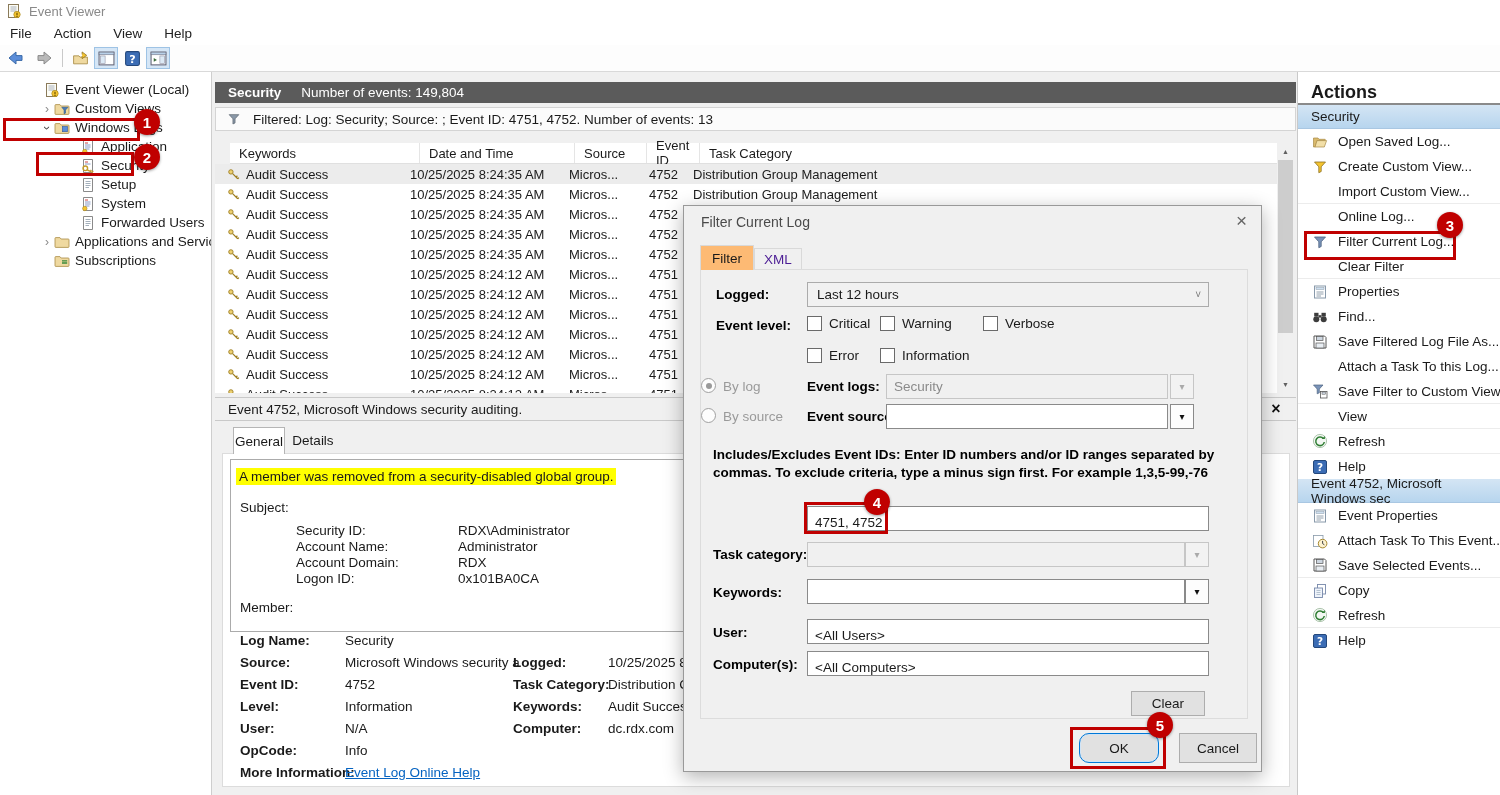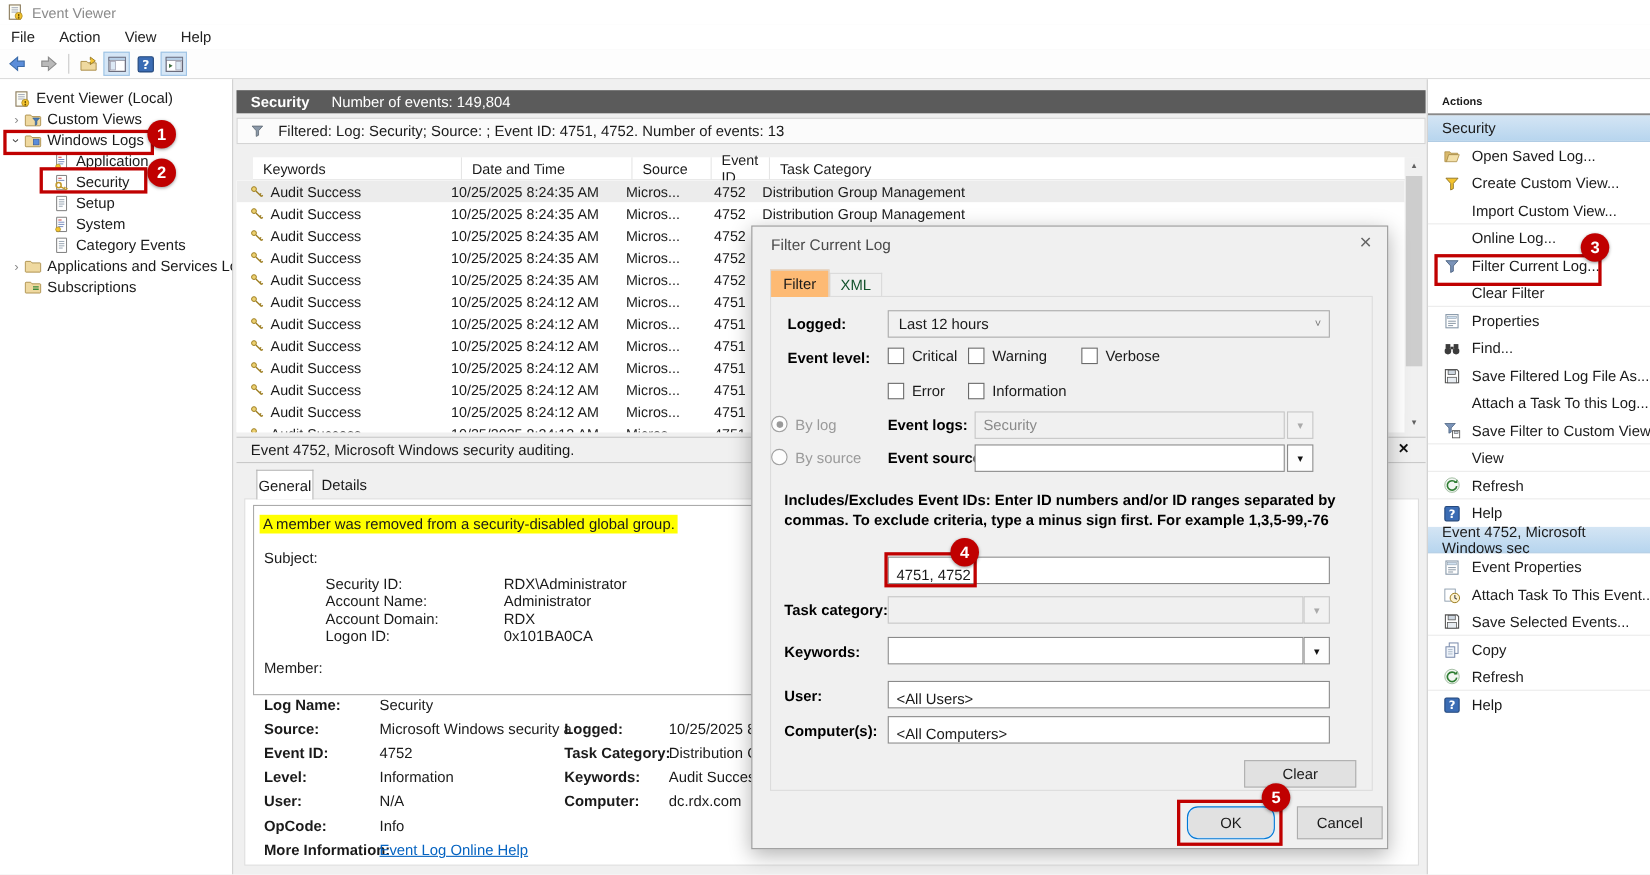--- a/index.html
+++ b/index.html
@@ -11,21 +11,21 @@
   .titlebar .t { color:#8a8a8a; margin-left:7px; font-size:13px; }
   .menubar { position:absolute; left:0; top:22px; width:1500px; height:23px; background:#fff; display:flex; align-items:center; padding-left:10px; }
   .menu-item { margin-right:22px; font-size:13.5px; color:#222; cursor:default; }
   .toolbar { position:absolute; left:0; top:45px; width:1500px; height:27px; background:#fdfdfd; border-bottom:1px solid #d9d9d9; display:flex; align-items:center; padding-left:5px; }
   .tb-btn { width:24px; height:22px; display:flex; align-items:center; justify-content:center; margin-right:2px; }
   .tb-btn.toggled { background:#d5e6f6; border:1px solid #9ec3e5; }
   .tb-sep { width:1px; height:18px; background:#c9c9c9; margin:0 5px; }
   .ic { display:inline-flex; } .ic svg { display:block; }
 
   
-  #tree { position:absolute; left:0; top:72px; width:212px; height:723px; background:#fff; border-right:1px solid #cecece; padding-top:8px; overflow:hidden; }
+  #tree { position:absolute; left:0; top:72px; width:212px; height:723px; background:#fff; border-right:1px solid #cecece; padding-top:8px; overflow:hidden;padding-left:32px; }
   .tree-row { display:flex; align-items:center; height:19px; font-size:13.5px; white-space:nowrap; }
   .tree-row .exp { width:14px; font-size:12px; color:#8a8a8a; display:inline-block; text-align:center; flex:none; }
   .tree-row .exp.open { transform:rotate(90deg); color:#444; }
   .tree-row .ic { width:17px; height:16px; margin-right:4px; flex:none; }
   .tree-row .ic svg { width:16px; height:16px; }
 
   
   .darkbar { position:absolute; left:215px; top:82px; width:1081px; height:21px; background:#5b5b5b; color:#fff; display:flex; align-items:center; }
   .darkbar .b { font-weight:bold; margin-left:13px; font-size:13.5px; }
   .darkbar .c { margin-left:20px; font-size:13.5px; }
@@ -65,35 +65,35 @@
   .subrow .v { position:absolute; left:458px; white-space:nowrap; }
   .frow { position:absolute; font-size:13.5px; white-space:nowrap; }
   .frow .k { font-weight:bold; position:absolute; left:240px; width:103px; font-weight:600; }
   .frow .v { position:absolute; left:345px; }
   .frow.r .k { left:513px; width:92px; }
   .frow.r .v { left:608px; }
   .link { color:#0563C1; text-decoration:underline; }
 
   
   #actions { position:absolute; left:1297px; top:72px; width:203px; height:723px; background:#fff; border-left:1px solid #c9c9c9; overflow:hidden; }
-  .act-title { margin-top:10px; height:23px; padding-left:13px; font-weight:bold; font-size:10px; display:flex; align-items:center; border-bottom:2px solid #8a8a8a; }
+  .act-title { margin-top:10px; height:23px; padding-left:13px; font-weight:bold; font-size:18px; display:flex; align-items:center; border-bottom:2px solid #8a8a8a; }
   .act-sec { height:24px; background:linear-gradient(#d4e5f4,#b7d5ee); display:flex; align-items:center; padding-left:13px; font-size:13.5px; border-bottom:1px solid #a9c7e2; }
   .act-item { height:25px; display:flex; align-items:center; padding-left:14px; font-size:13.5px; white-space:nowrap; }
   .act-item.sep { border-bottom:1px solid #ececec; }
   .act-item .ic { width:16px; height:16px; margin-right:10px; flex:none; }
   .act-item .ic svg { width:16px; height:16px; }
   .act-item .noic { width:26px; flex:none; }
 
   
   #dialog { position:absolute; left:683px; top:205px; width:579px; height:567px; background:#f0f0f0; border:1px solid #999; box-shadow:0 5px 18px rgba(0,0,0,.30); z-index:50; font-size:13.5px; }
   .dlg-title { position:absolute; left:17px; top:8px; color:#4a4a4a; font-size:14px; }
   .dlg-x { position:absolute; right:14px; top:4px; font-size:19px; color:#666; }
   .dlg-tab { position:absolute; display:flex; align-items:center; justify-content:center; font-size:13.5px; }
   .dlg-tab.active { left:16px; top:39px; width:54px; height:25px; background:#fdba74; border:1px solid #d9d9d9; border-bottom:none; z-index:2; }
-  .dlg-tab.inactive { left:70px; top:42px; width:48px; height:22px; background:#f0f0f0; border:1px solid #d9d9d9; border-bottom:none; color:#14532d; }
+  .dlg-tab.inactive { left:70px; top:42px; width:48px; height:22px; background:#f0f0f0; border:1px solid #d9d9d9; border-bottom:none; color:#4c1d95; }
   .dlg-page { position:absolute; left:16px; top:63px; width:548px; height:450px; border:1px solid #dcdcdc; }
   .flabel { position:absolute; font-weight:600; color:#000; }
   .flabel.dis { color:#9a9a9a; font-weight:400; }
   .combo { position:absolute; border:1px solid #ababab; background:#f1f1f1; display:flex; align-items:center; padding-left:9px; }
   .combo .arr { position:absolute; right:7px; color:#777; font-size:10px; }
   .input { position:absolute; border:1px solid #8a8a8a; background:#fff; display:flex; align-items:flex-end; padding-left:7px; }
   .dd-main { position:absolute; border:1px solid #8a8a8a; background:#fff; display:flex; align-items:center; padding-left:7px; }
   .dd-main.dis { background:#f0f0f0; border-color:#c6c6c6; color:#8a8a8a; }
   .dd-btn { position:absolute; width:24px; border:1px solid #8a8a8a; background:#fdfdfd; display:flex; align-items:center; justify-content:center; font-size:10px; color:#111; }
   .dd-btn.dis { border-color:#c6c6c6; background:#f2f2f2; color:#aaa; }
@@ -263,21 +263,21 @@
         </span>
         <span>System</span>
       </div>
       <div class="tree-row" style="padding-left:48px">
         <span class="ic">
           <svg width="16" height="16" viewBox="0 0 16 16">
             <path d="M3.5 1.5h9v13h-9z" fill="#fff" stroke="#7d7d7d" stroke-width=".9"></path>
             <path d="M5.5 4.5h5M5.5 6.5h5M5.5 8.5h5M5.5 10.5h3.5" stroke="#9aa7b4" stroke-width=".9"></path>
           </svg>
         </span>
-        <span>Category Events</span>
+        <span>Forwarded Users</span>
       </div>
       <div class="tree-row" style="padding-left:8px">
         <span class="exp ">›</span>
         <span class="ic">
           <svg width="16" height="16" viewBox="0 0 16 16">
             <path d="M1 4.3c0-.4.3-.7.7-.7h4.2l1.2 1.4h7.2c.4 0 .7.3.7.7v7c0 .4-.3.7-.7.7H1.7a.7.7 0 0 1-.7-.7z" fill="#EFD9A0" stroke="#A98B45" stroke-width=".8"></path>
           </svg>
         </span>
         <span>Applications and Services Log</span>
       </div>
@@ -819,21 +819,21 @@
     <span class="flabel" style="left:29px;top:419px;">User:</span>
     <div class="input" style="left:123px;top:413px;width:402px;height:25px;">
       <span>&lt;All Users&gt;</span>
     </div>
 
     <span class="flabel" style="left:29px;top:451px;">Computer(s):</span>
     <div class="input" style="left:123px;top:445px;width:402px;height:25px;">
       <span>&lt;All Computers&gt;</span>
     </div>
 
-    <div class="btn" style="left:447px;top:485px;width:102px;height:25px;">Clear</div>
+    <div class="btn" style="left:447px;top:485px;width:74px;height:25px;">Clear</div>
     <div class="btn default" style="left:395px;top:527px;width:80px;height:30px;border-radius:10px;">OK</div>
     <div class="btn" style="left:495px;top:527px;width:78px;height:30px;">Cancel</div>
   </div>
 
   <div class="ann-box" style="left:3px;top:118px;width:137px;height:23px;"></div>
   <div class="ann-badge" style="left:134px;top:109px;">1</div>
   <div class="ann-box" style="left:36px;top:152px;width:98px;height:24px;"></div>
   <div class="ann-badge" style="left:134px;top:144px;">2</div>
   <div class="ann-box" style="left:1304px;top:231px;width:152px;height:29px;"></div>
   <div class="ann-badge" style="left:1437px;top:212px;">3</div>

